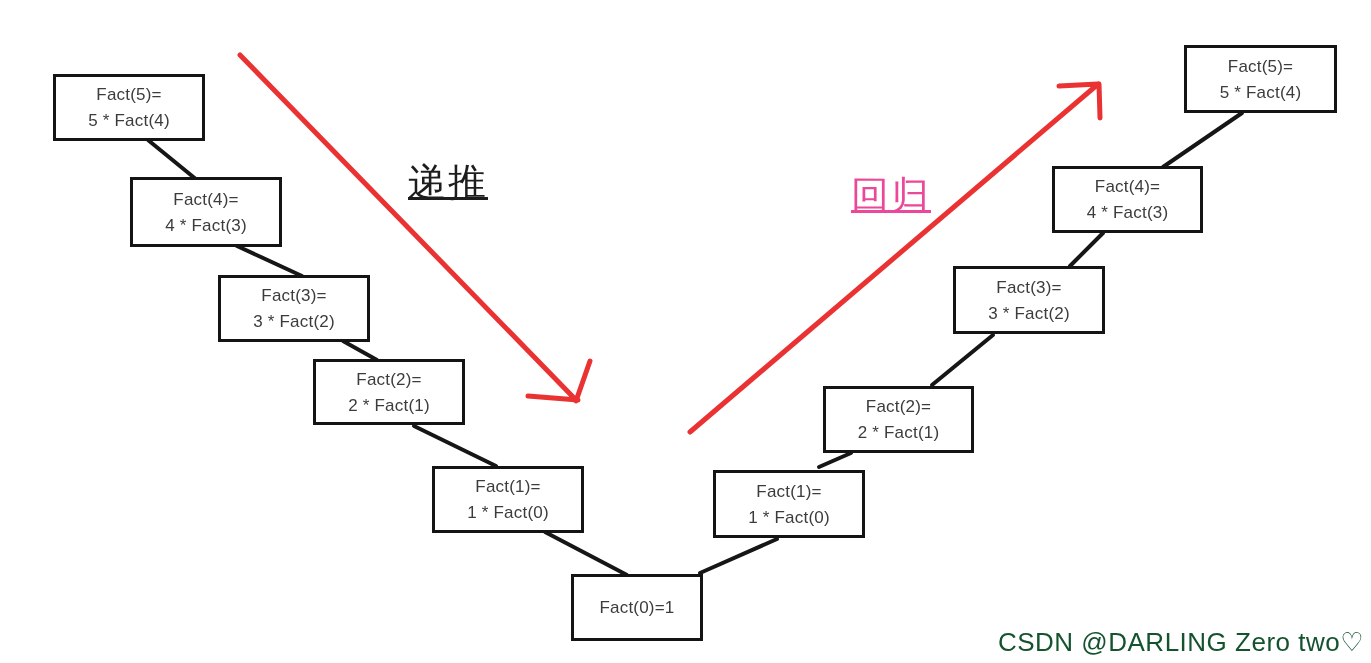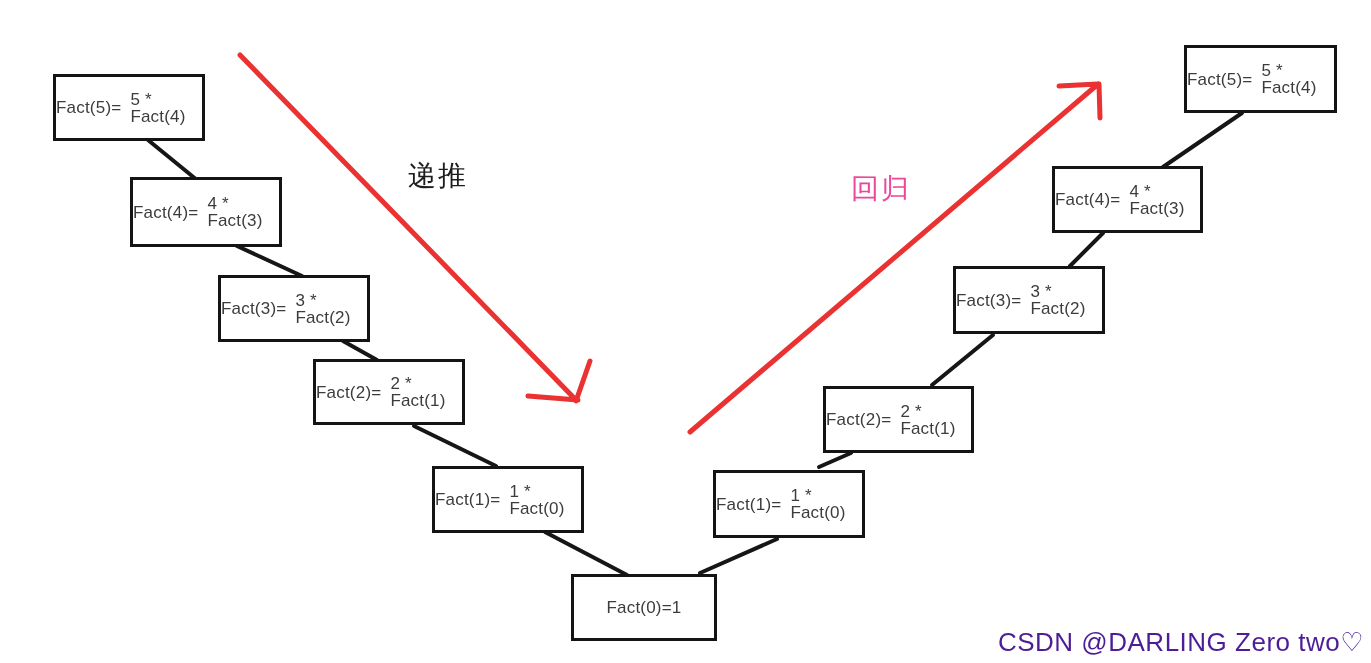--- a/index.html
+++ b/index.html
@@ -17,45 +17,46 @@
   .links-svg {
     position: absolute;
     left: 0; top: 0;
     width: 1371px; height: 663px;
   }
   .fact-box {
     position: absolute;
     background: #ffffff;
     border: 3px solid #141414;
     display: flex;
-    flex-direction: row;
+    flex-direction: column;
     justify-content: center;
     align-items: center;
     gap: 9px;
     font-size: 17px;
     color: #3c3c3c;
     letter-spacing: 0.2px;
     line-height: 1;
     z-index: 2;
   }
   .cn-label {
     position: absolute;
-    font-size: 28px;
+    font-size: 38px;
     color: #1d1d1d;
     font-weight: 500;
     letter-spacing: 2px;
     z-index: 3;
     white-space: nowrap;
+    text-decoration: underline;
   }
   .watermark {
     position: absolute;
     right: 7px;
     bottom: 5px;
     font-size: 26px;
-    color: #4c1d95;
+    color: #14532d;
     letter-spacing: 0.5px;
     z-index: 3;
     white-space: nowrap;
   }
 </style>
 </head>
 <body>
 
 <div class="stage">
   <svg class="links-svg" id="links" viewBox="0 0 1371 663" xmlns="http://www.w3.org/2000/svg">
@@ -86,21 +87,21 @@
         <span>3 * Fact(2)</span>
       </div>
       <div class="fact-box" style="left: 313px; top: 359px; width: 152px; height: 66px; border-color: rgb(20, 20, 20); color: rgb(60, 60, 60);">
         <span>Fact(2)=</span>
         <span>2 * Fact(1)</span>
       </div>
       <div class="fact-box" style="left: 432px; top: 466px; width: 152px; height: 67px; border-color: rgb(20, 20, 20); color: rgb(60, 60, 60);">
         <span>Fact(1)=</span>
         <span>1 * Fact(0)</span>
       </div>
-      <div class="fact-box" style="left: 571px; top: 574px; width: 146px; height: 67px; border-color: rgb(20, 20, 20); color: rgb(60, 60, 60);">
+      <div class="fact-box" style="left: 571px; top: 574px; width: 132px; height: 67px; border-color: rgb(20, 20, 20); color: rgb(60, 60, 60);">
         <span>Fact(0)=1</span>
       </div>
       <div class="fact-box" style="left: 713px; top: 470px; width: 152px; height: 68px; border-color: rgb(20, 20, 20); color: rgb(60, 60, 60);">
         <span>Fact(1)=</span>
         <span>1 * Fact(0)</span>
       </div>
       <div class="fact-box" style="left: 823px; top: 386px; width: 151px; height: 67px; border-color: rgb(20, 20, 20); color: rgb(60, 60, 60);">
         <span>Fact(2)=</span>
         <span>2 * Fact(1)</span>
       </div>

